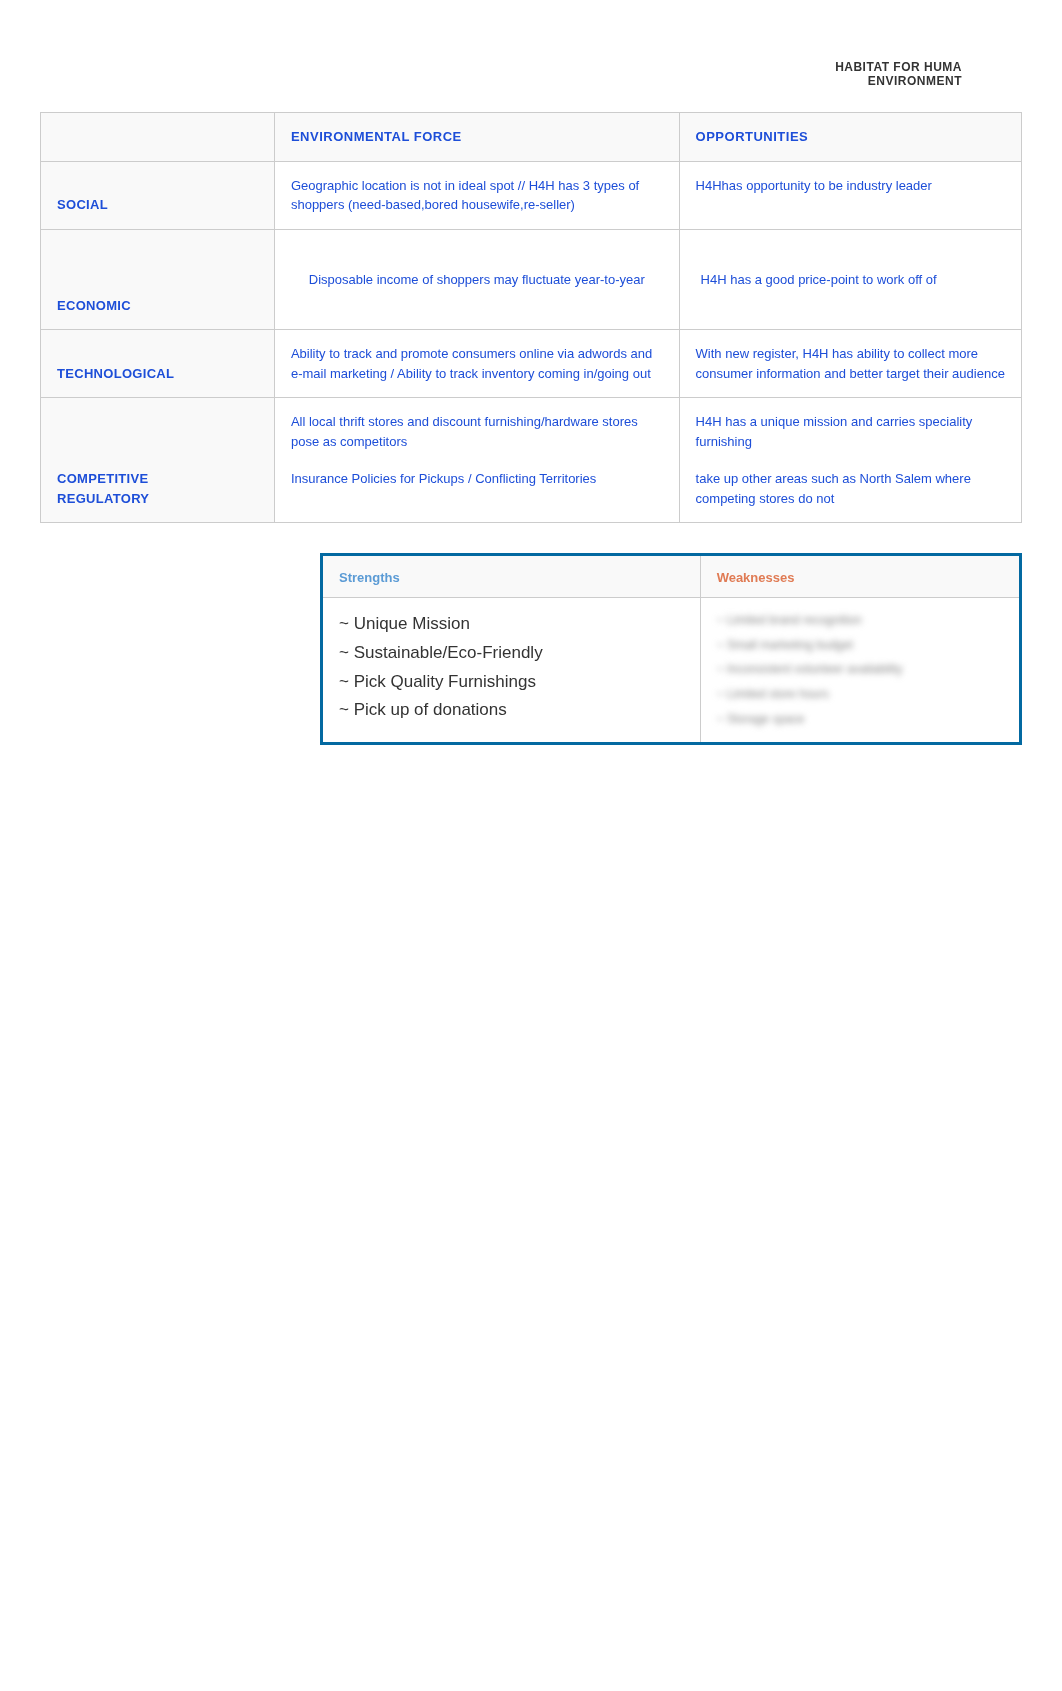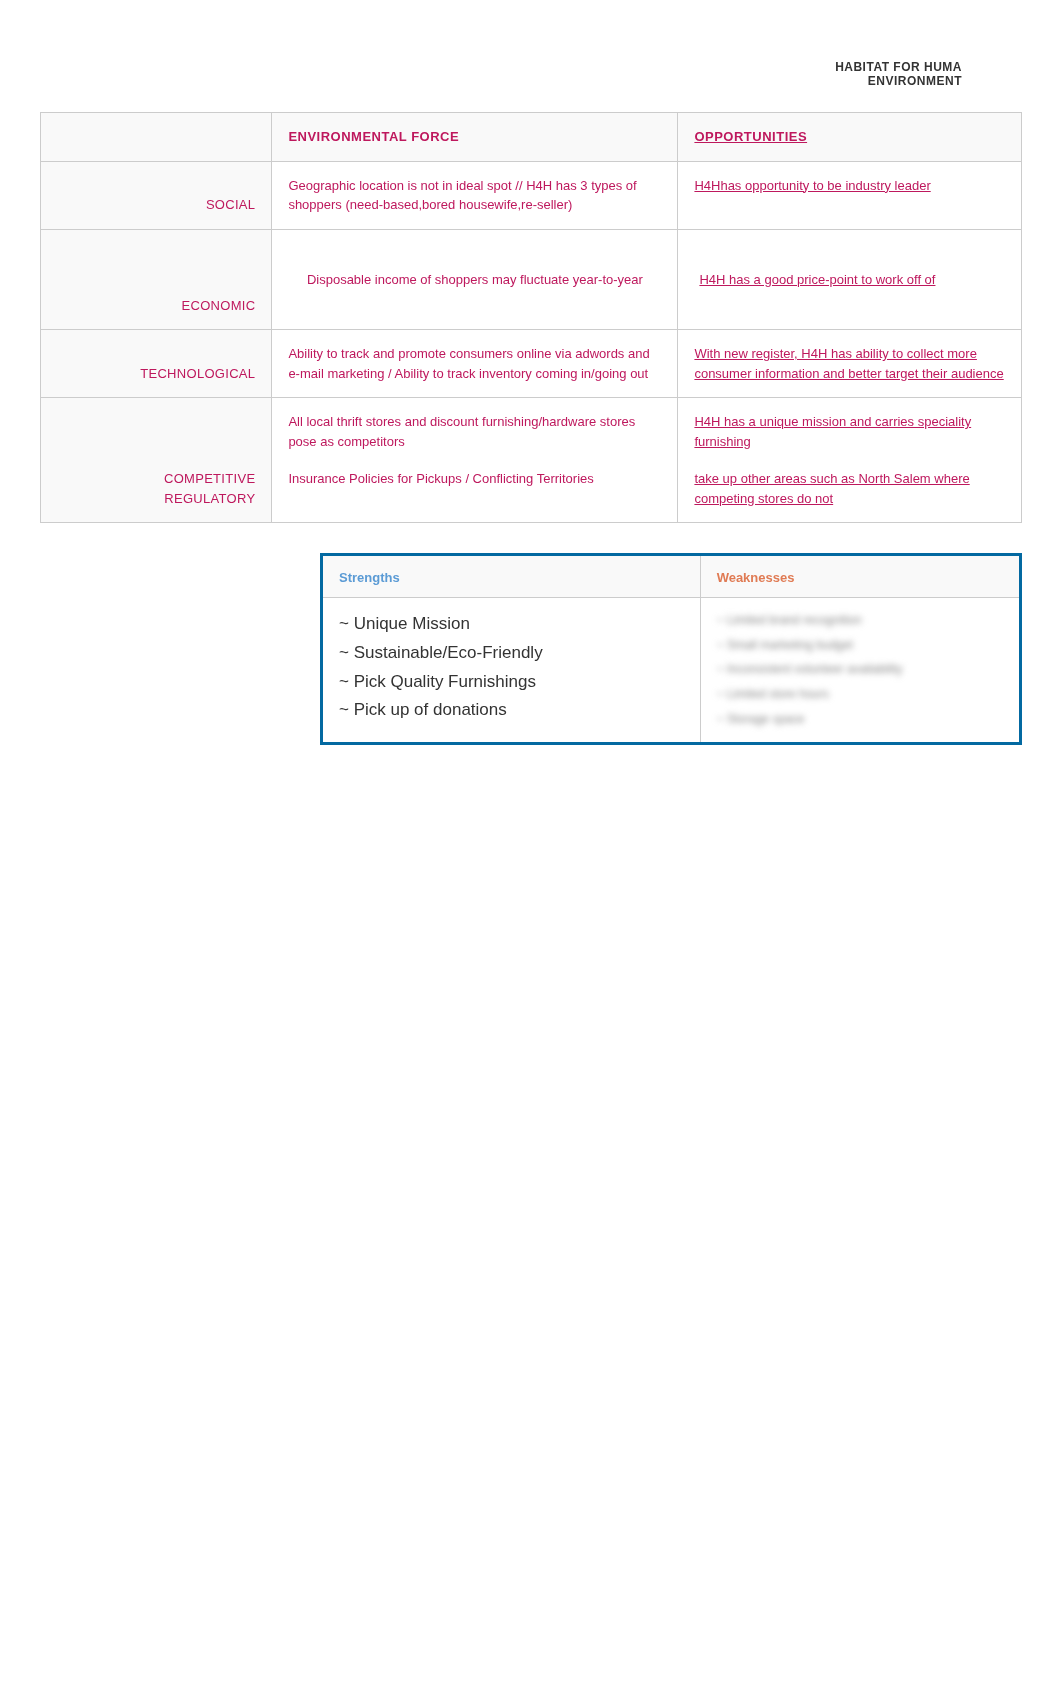--- a/index.html
+++ b/index.html
@@ -29,47 +29,45 @@
       width: 100%;
       border-collapse: collapse;
       border: 1px solid #ccc;
       margin-bottom: 30px;
     }
     .pest-table td, .pest-table th {
       border: 1px solid #ccc;
       vertical-align: top;
       padding: 14px 16px;
       font-size: 13px;
-      color: #be185d;
+      color: #1d4ed8;
       line-height: 1.5;
     }
     .pest-table .label-cell {
       width: 140px;
       vertical-align: bottom;
-      font-weight: normal;
+      font-weight: bold;
       font-size: 13px;
       letter-spacing: 0.3px;
       padding-bottom: 14px;
       background: #f9f9f9;
-      text-align: right;
     }
     .pest-table .header-cell {
       font-weight: bold;
       font-size: 13px;
       letter-spacing: 0.5px;
       vertical-align: bottom;
       padding-bottom: 14px;
       background: #f9f9f9;
     }
     .pest-table .force-cell {
       width: 260px;
     }
     .pest-table .opp-cell {
       width: 220px;
-      text-decoration: underline;
     }
     
     .swot-table {
       width: 100%;
       border-collapse: collapse;
       border: 3px solid #0369a1;
       margin-left: 140px;
       width: calc(100% - 140px);
     }
     .swot-wrapper {

